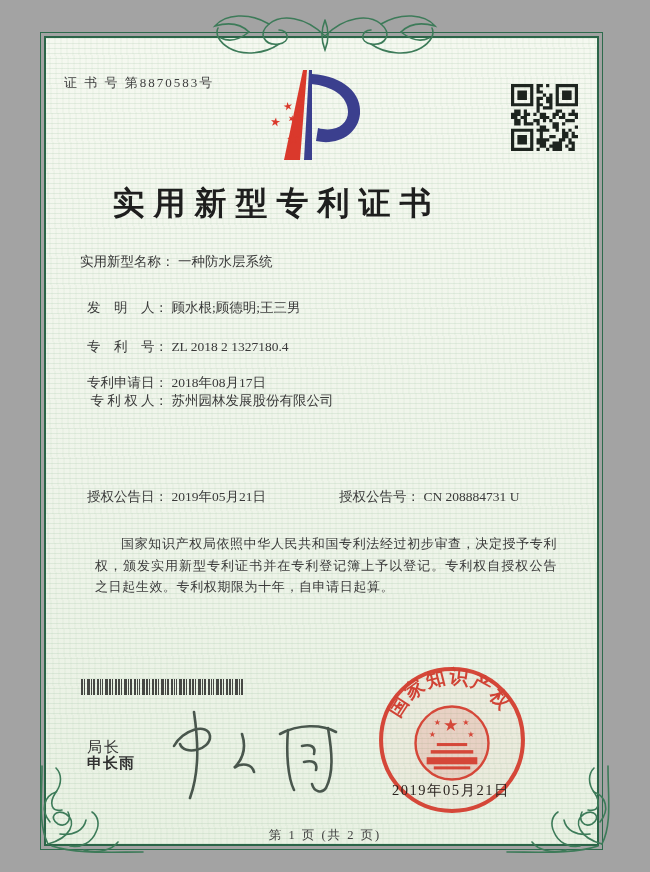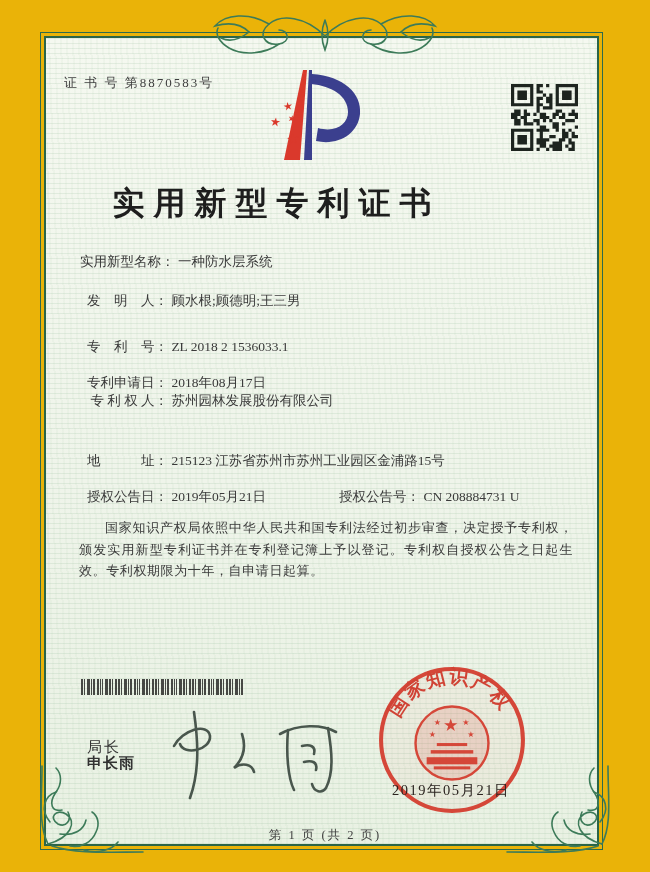--- a/index.html
+++ b/index.html
@@ -1,36 +1,36 @@
 <!DOCTYPE html>
 <html><head>
 <meta charset="utf-8">
 <style>
   html,body{margin:0;padding:0;}
   body{width:650px;height:872px;background:#fdfdfa;font-family:"Liberation Serif","DejaVu Serif",serif;}
-  .page{position:relative;width:650px;height:872px;overflow:hidden;background:#eab308;}
+  .page{position:relative;width:650px;height:872px;overflow:hidden;background:#a3a3a3;}
   .frame-outer{position:absolute;left:40px;top:32px;width:561px;height:816px;border:1px solid #2e6b4d;}
   .frame-inner{position:absolute;left:44px;top:36px;width:551px;height:806px;border:2px solid #2b6548;
     background:
       repeating-linear-gradient(88deg, rgba(150,190,150,.07) 0 2px, rgba(0,0,0,0) 2px 6px),
       repeating-linear-gradient(0deg, rgba(125,175,135,.16) 0 1px, rgba(255,255,255,0) 1px 5px),
       linear-gradient(180deg,#f5f8f0 0%,#eff4ea 55%,#e9f1e3 100%);}
   .ornament{position:absolute;pointer-events:none;}
   .cert-no{position:absolute;left:64px;top:74px;font-size:13px;letter-spacing:2px;color:#3f3f3f;}
   .logo{position:absolute;left:260px;top:70px;}
   .qr{position:absolute;left:511px;top:84px;}
   .title{position:absolute;left:0;top:182px;width:544px;text-align:center;font-size:32px;font-weight:600;
          letter-spacing:9px;color:#1e1e1e;text-indent:9px;}
   .field{position:absolute;left:80px;font-size:13.5px;color:#3a3a3a;white-space:nowrap;}
   .flabel{display:inline-block;min-width:88px;text-align:right;}
-  .f0{top:253px}.f1{top:292px}.f2{top:338px}.f3{top:374px}.f4{top:392px}.f5{top:452px}.f6{top:488px}
+  .f0{top:253px}.f1{top:299px}.f2{top:338px}.f3{top:374px}.f4{top:392px}.f5{top:452px}.f6{top:488px}
   .grant2{position:absolute;left:243px;top:0;white-space:nowrap;margin-left:16px;}
   .paras{position:absolute;left:79px;top:517px;width:494px;font-size:13px;line-height:21.5px;
          color:#3b3b3b;text-align:justify;letter-spacing:0.6px;}
-  .paras p{margin:0;text-indent:2em;}
+  .paras p{margin:16px;text-indent:2em;}
   .barcode{position:absolute;left:81px;top:679px;}
   .signoff-title{position:absolute;left:87px;top:728px;font-size:15px;color:#323232;letter-spacing:2px;margin-top:10px;}
   .signoff-name{position:absolute;left:87px;top:754px;font-size:15px;color:#323232;letter-spacing:1px;font-weight:bold;}
   .signature{position:absolute;left:160px;top:706px;}
   .seal{position:absolute;left:376px;top:664px;opacity:.92;}
   .seal-date{position:absolute;left:392px;top:781px;font-size:14.5px;color:#2b2420;letter-spacing:1.5px;}
   .footer{position:absolute;left:0;top:827px;width:650px;text-align:center;font-size:12.5px;color:#404040;letter-spacing:2px;}
 </style>
 </head>
 <body>
@@ -104,33 +104,29 @@
   <div class="field f0">
     <span class="flabel">实用新型名称：</span>
     <span class="fvalue">一种防水层系统</span>
   </div>
   <div class="field f1">
     <span class="flabel">发　明　人：</span>
     <span class="fvalue">顾水根;顾德明;王三男</span>
   </div>
   <div class="field f2">
     <span class="flabel">专　利　号：</span>
-    <span class="fvalue">ZL 2018 2 1536033.1</span>
+    <span class="fvalue">ZL 2018 2 1327180.4</span>
   </div>
   <div class="field f3">
     <span class="flabel">专利申请日：</span>
     <span class="fvalue">2018年08月17日</span>
   </div>
   <div class="field f4">
     <span class="flabel">专 利 权 人：</span>
     <span class="fvalue">苏州园林发展股份有限公司</span>
-  </div>
-  <div class="field f5">
-    <span class="flabel">地　　　址：</span>
-    <span class="fvalue">215123 江苏省苏州市苏州工业园区金浦路15号</span>
   </div>
   <div class="field f6">
     <span class="flabel">授权公告日：</span>
     <span class="fvalue">2019年05月21日</span>
     <span class="grant2">
       <span>授权公告号：</span>
       <span>CN 208884731 U</span>
     </span>
   </div>
 

